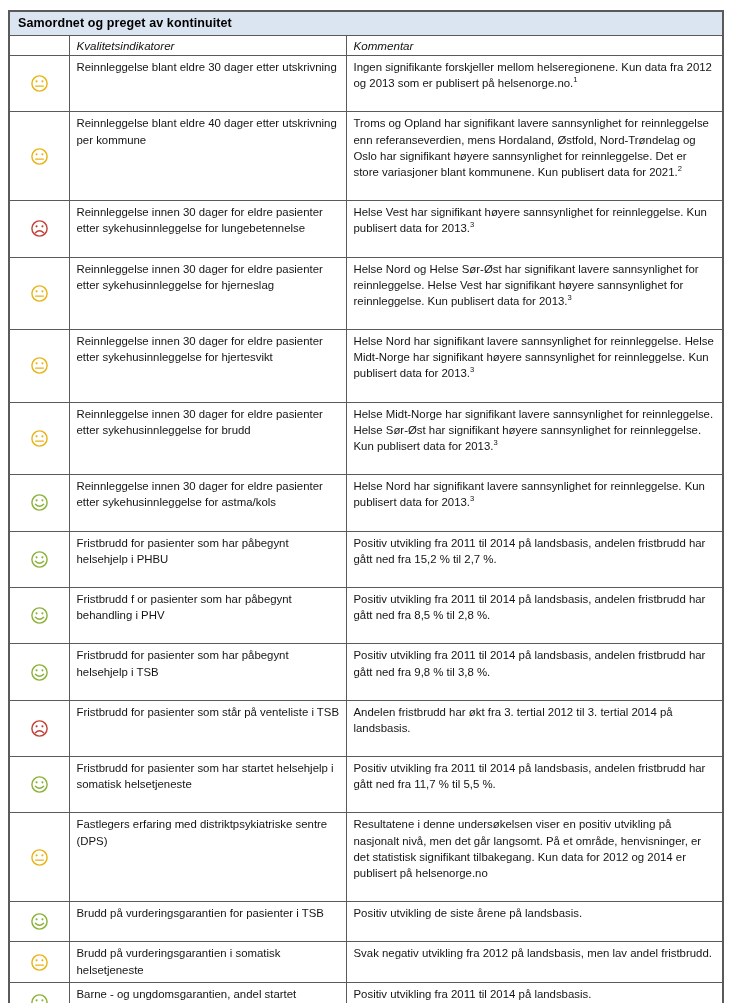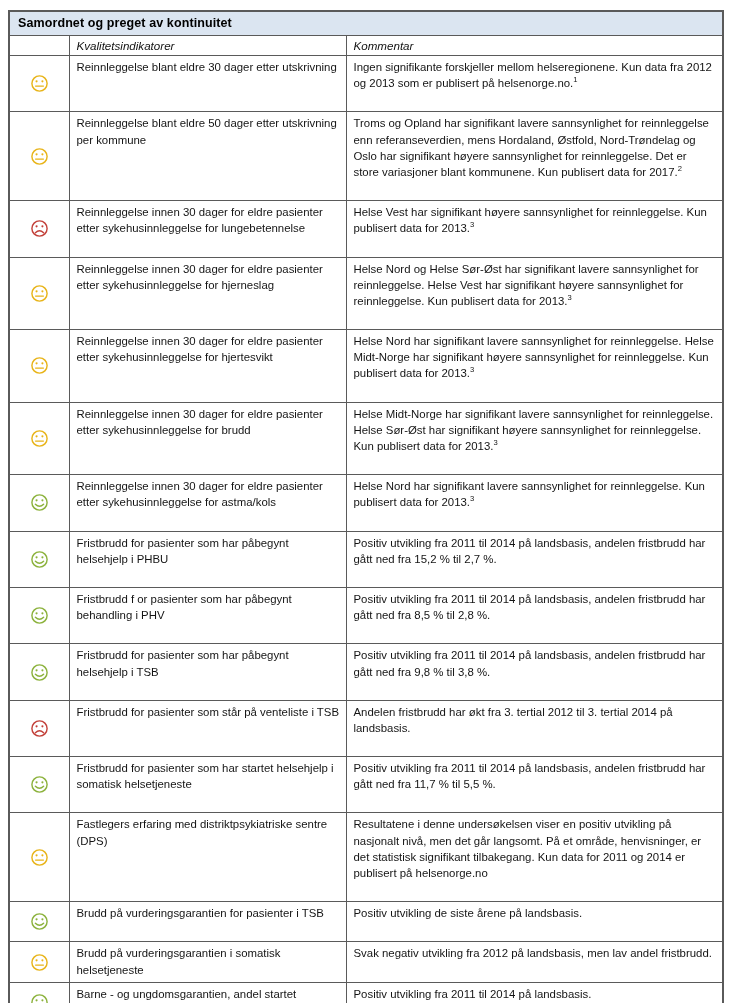--- a/index.html
+++ b/index.html
@@ -122,22 +122,22 @@
           <td class="cell-ind">Reinnleggelse blant eldre 30 dager etter utskrivning</td>
           <td class="cell-com"><span>Ingen signifikante forskjeller mellom helseregionene. Kun data fra 2012 og 2013 som er publisert på helsenorge.no.</span><sup>1</sup></td>
         </tr>
         <tr class="data-row">
           <td class="cell-icon"><span><svg viewBox="0 0 24 24" class="face">
                 <circle cx="12" cy="12" r="9.6" fill="none" stroke="#e8b419" stroke-width="1.8"></circle>
                 <circle cx="8.3" cy="9.3" r="1.35" fill="#e8b419"></circle>
                 <circle cx="15.7" cy="9.3" r="1.35" fill="#e8b419"></circle>
                 <path fill="none" stroke="#e8b419" stroke-width="1.8" stroke-linecap="round" d="M7.1 15.3 H16.9"></path>
               </svg></span></td>
-          <td class="cell-ind">Reinnleggelse blant  eldre 50 dager etter utskrivning per kommune</td>
-          <td class="cell-com"><span>Troms og Opland har signifikant lavere sannsynlighet for reinnleggelse enn referanseverdien, mens Hordaland, Østfold, Nord-Trøndelag og Oslo har signifikant høyere sannsynlighet for reinnleggelse. Det er store variasjoner blant kommunene. Kun publisert data for 2017.</span><sup>2</sup></td>
+          <td class="cell-ind">Reinnleggelse blant  eldre 40 dager etter utskrivning per kommune</td>
+          <td class="cell-com"><span>Troms og Opland har signifikant lavere sannsynlighet for reinnleggelse enn referanseverdien, mens Hordaland, Østfold, Nord-Trøndelag og Oslo har signifikant høyere sannsynlighet for reinnleggelse. Det er store variasjoner blant kommunene. Kun publisert data for 2021.</span><sup>2</sup></td>
         </tr>
         <tr class="data-row">
           <td class="cell-icon"><span><svg viewBox="0 0 24 24" class="face">
                 <circle cx="12" cy="12" r="9.6" fill="none" stroke="#c3413a" stroke-width="1.8"></circle>
                 <circle cx="8.3" cy="9.3" r="1.35" fill="#c3413a"></circle>
                 <circle cx="15.7" cy="9.3" r="1.35" fill="#c3413a"></circle>
                 <path fill="none" stroke="#c3413a" stroke-width="1.8" stroke-linecap="round" d="M6.8 17.4 Q12 12.4 17.2 17.4"></path>
               </svg></span></td>
           <td class="cell-ind">Reinnleggelse innen 30 dager for eldre pasienter etter sykehusinnleggelse for lungebetennelse</td>
           <td class="cell-com"><span>Helse Vest har signifikant høyere sannsynlighet for reinnleggelse. Kun publisert data for 2013.</span><sup>3</sup></td>
@@ -233,21 +233,21 @@
           <td class="cell-com"><span>Positiv utvikling fra 2011 til 2014 på landsbasis, andelen fristbrudd har gått ned fra 11,7 % til 5,5 %.</span></td>
         </tr>
         <tr class="data-row">
           <td class="cell-icon"><span><svg viewBox="0 0 24 24" class="face">
                 <circle cx="12" cy="12" r="9.6" fill="none" stroke="#e8b419" stroke-width="1.8"></circle>
                 <circle cx="8.3" cy="9.3" r="1.35" fill="#e8b419"></circle>
                 <circle cx="15.7" cy="9.3" r="1.35" fill="#e8b419"></circle>
                 <path fill="none" stroke="#e8b419" stroke-width="1.8" stroke-linecap="round" d="M7.1 15.3 H16.9"></path>
               </svg></span></td>
           <td class="cell-ind">Fastlegers erfaring med distriktpsykiatriske sentre (DPS)</td>
-          <td class="cell-com"><span>Resultatene i denne undersøkelsen viser en positiv utvikling på nasjonalt nivå, men det går langsomt. På et område, henvisninger, er det statistisk signifikant tilbakegang. Kun data for 2011 og 2014 er publisert på helsenorge.no</span></td>
+          <td class="cell-com"><span>Resultatene i denne undersøkelsen viser en positiv utvikling på nasjonalt nivå, men det går langsomt. På et område, henvisninger, er det statistisk signifikant tilbakegang. Kun data for 2012 og 2014 er publisert på helsenorge.no</span></td>
         </tr>
         <tr class="data-row">
           <td class="cell-icon"><span><svg viewBox="0 0 24 24" class="face">
                 <circle cx="12" cy="12" r="9.6" fill="none" stroke="#8cb23c" stroke-width="1.8"></circle>
                 <circle cx="8.3" cy="9.3" r="1.35" fill="#8cb23c"></circle>
                 <circle cx="15.7" cy="9.3" r="1.35" fill="#8cb23c"></circle>
                 <path fill="none" stroke="#8cb23c" stroke-width="1.8" stroke-linecap="round" d="M6.8 14.2 Q12 19.2 17.2 14.2"></path>
               </svg></span></td>
           <td class="cell-ind">Brudd på vurderingsgarantien for pasienter i TSB</td>
           <td class="cell-com"><span>Positiv utvikling de siste årene på landsbasis.</span></td>

